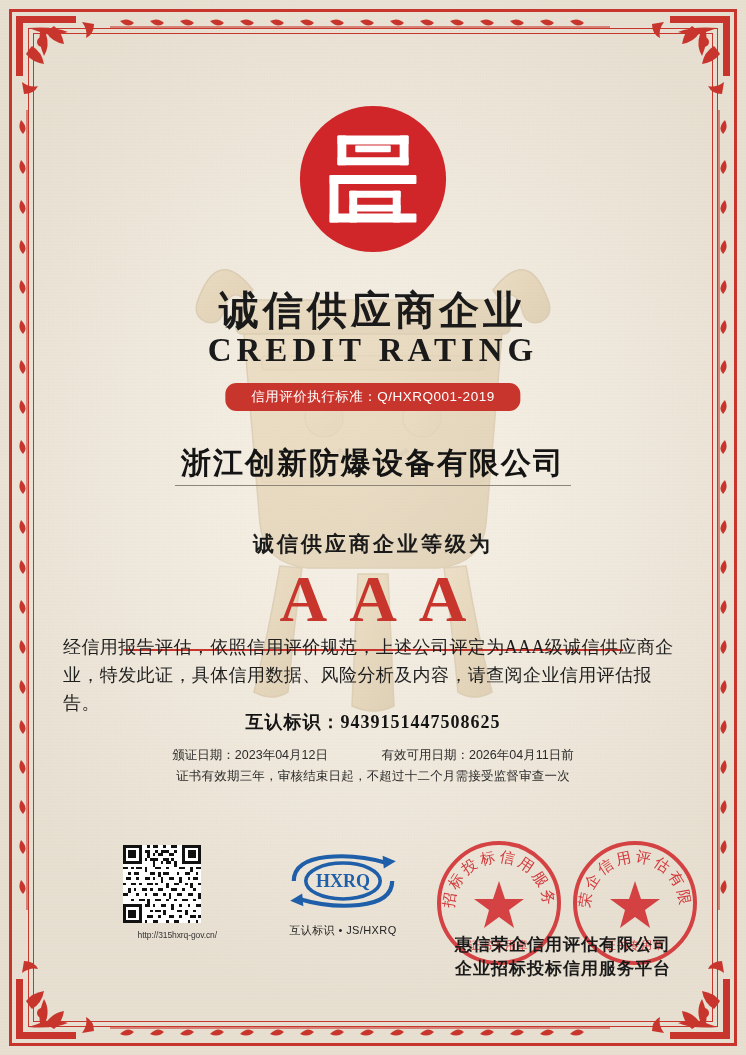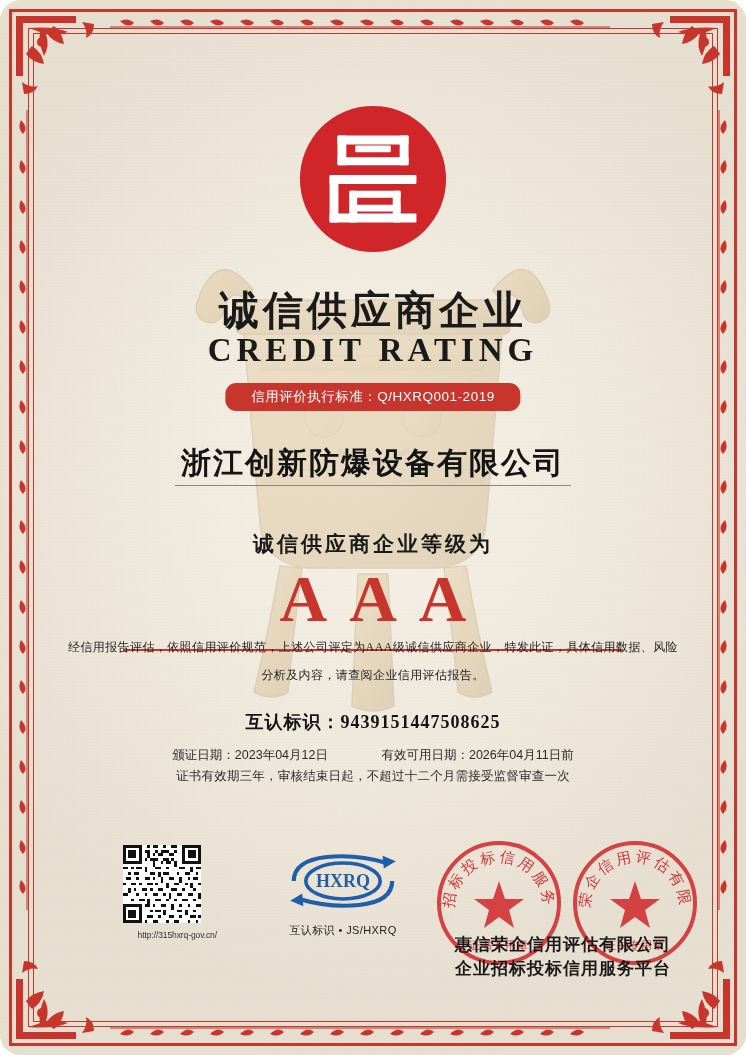--- a/index.html
+++ b/index.html
@@ -14,21 +14,20 @@
     overflow: hidden;
   }
 
   
   #certificate {
     position: relative;
     width: 746px;
     height: 1055px;
     background: #fde047;
     overflow: hidden;
-    border-radius: 21px;
   }
 
   
   .paper-bg {
     position: absolute;
     inset: 0;
     background:
       radial-gradient(ellipse 60% 50% at 50% 45%, #f7f2e9 0%, #efe8dc 55%, #e7dfd1 100%);
   }
   .paper-noise {
@@ -202,24 +201,24 @@
     left: 78px; right: 78px;
     height: 2px;
     background: #c8352c;
   }
 
   .body-text {
     position: absolute;
     top: 588px;
     left: 18px; right: 18px;
     font-family: "Liberation Serif", serif;
-    font-size: 12px;
+    font-size: 18px;
     line-height: 28px;
     color: #1e1e1e;
-    text-align: center;
+    text-align: left;
     letter-spacing: .4px;
   }
 
   .cert-no {
     position: absolute;
     top: 665px;
     left: 0; right: 0;
     font-family: "Liberation Serif", serif;
     font-size: 18px;
     font-weight: bold;

